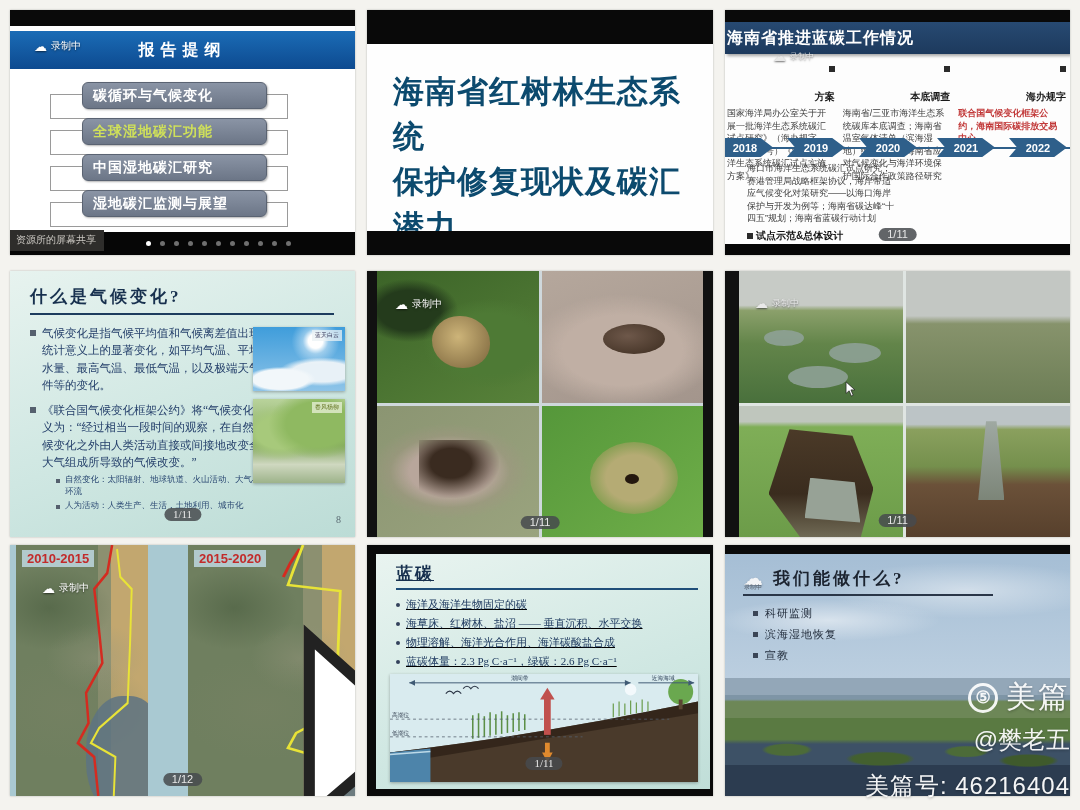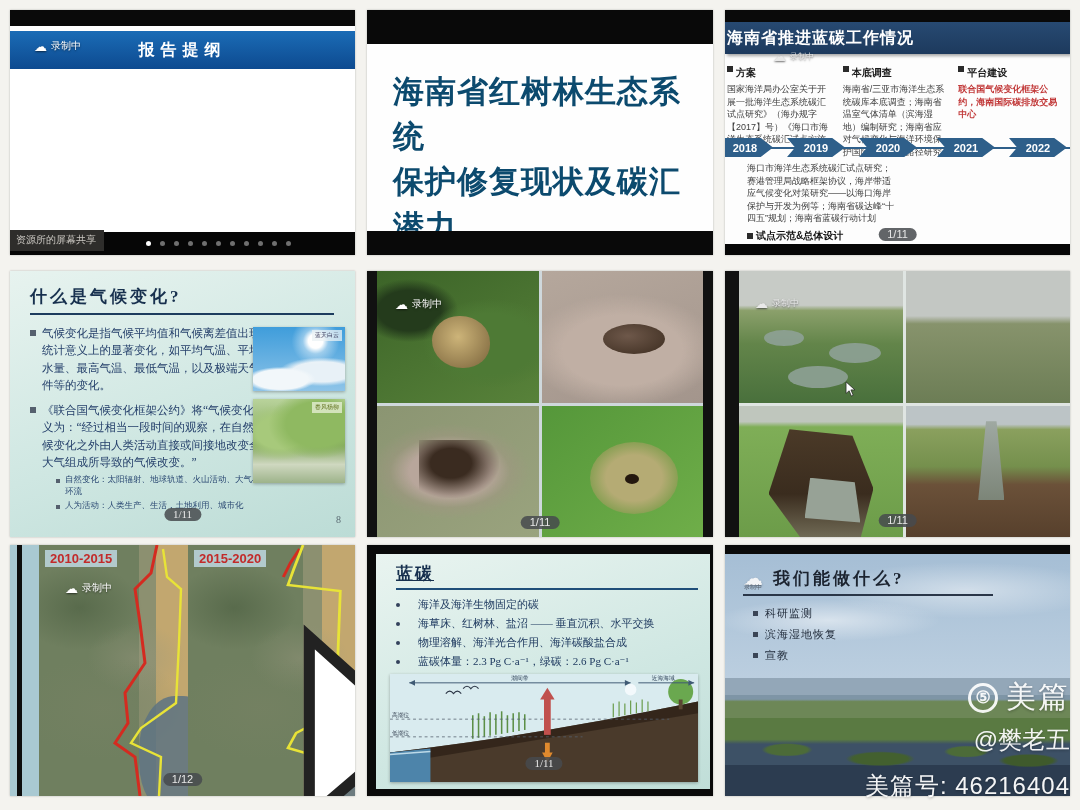--- a/index.html
+++ b/index.html
@@ -59,21 +59,21 @@
 
   
   .c3 { left:725px; top:10px; width:345px; height:245px; background:#fdfdfd; }
   .c3 .topstrip { height:12px; background:#0a0a0a; }
   .c3 .titlebar { position:relative; height:32px; background:linear-gradient(180deg,#274a72,#1d3a5d);
     display:flex; align-items:center; padding-left:2px; box-shadow:2px 2px 3px rgba(0,0,0,.35); }
   .c3 .titlebar .ttl { color:#fff; font-weight:bold; font-size:16px; letter-spacing:1px; white-space:nowrap; }
   .c3 .rec-badge { left:48px; top:40px; color:#e8e8e8; font-size:8px; }
   .c3 .cols { display:flex; gap:8px; padding:12px 4px 0 2px; }
   .c3 .col { width:33%; }
-  .c3 .col h4 { font-size:10px; color:#1a1a1a; display:flex; gap:3px; align-items:flex-start; margin-bottom:3px; }
+  .c3 .col h4 { font-size:10px; color:#1a1a1a; display:flex; gap:18px; align-items:flex-end; margin-bottom:3px;flex-direction:column; }
   .c3 .col h4 .sq { width:6px; height:6px; background:#2b2b2b; flex:0 0 auto; }
   .c3 .col p { font-size:9px; line-height:1.4; color:#3c3c3c; }
   .c3 .col p.red { color:#c23a3a; font-weight:bold; }
   .c3 .timeline { position:absolute; left:0; top:128px; width:100%; height:20px; }
   .c3 .timeline .tline { position:absolute; top:9px; left:0; width:100%; height:2px; background:#2e5f8a; }
   .c3 .chev { position:absolute; top:0; height:19px; background:#2e5f8a; color:#fff; font-size:11px;
     font-weight:bold; display:flex; align-items:center; justify-content:center;
     clip-path:polygon(0 0,78% 0,100% 50%,78% 100%,0 100%,14% 50%); }
   .c3 .notes { position:absolute; top:152px; left:0; width:100%; display:flex; }
   .c3 .note { font-size:9px; line-height:1.4; color:#3c3c3c; }
@@ -160,38 +160,38 @@
   
   .c7 { left:10px; top:545px; width:345px; height:251px; background:#a9c9d2; }
   .c7 .bar { position:absolute; top:0; bottom:0; width:5px; background:#0d0d0d; }
   .c7 .bar.l { left:7px; } .c7 .bar.r { right:7px; }
   .c7 .panel { position:absolute; top:0; bottom:0; overflow:hidden;
     background:
       radial-gradient(ellipse 90px 60px at 25% 25%, rgba(70,90,60,.55), transparent 70%),
       radial-gradient(ellipse 110px 70px at 40% 65%, rgba(120,130,100,.5), transparent 75%),
       radial-gradient(ellipse 70px 50px at 60% 45%, rgba(150,150,125,.45), transparent 70%),
       linear-gradient(90deg,#6f7f5f 0 62%, #8c9070 62% 72%, #c2a76f 72% 100%); }
-  .c7 .panel.left { left:29px; width:162px;padding-left:33px; }
+  .c7 .panel.left { left:6px; width:132px;padding-left:33px; }
   .c7 .panel.right { left:178px; width:186px; }
   .c7 .water { position:absolute; right:-18px; bottom:-20px; width:80px; height:120px;
     background:#5d7382; border-radius:45%; opacity:.85; }
   .c7 .maplabel { position:absolute; left:6px; top:5px; background:rgba(190,215,225,.85);
     color:#c22a2a; font-weight:bold; font-size:13px; padding:1px 5px; z-index:4; }
   .c7 svg { position:absolute; left:0; top:0; width:100%; height:100%; z-index:3; }
   .c7 .rec-badge { left:26px; top:36px; }
   .c7 .page-bubble { bottom:10px; }
 
   
   .c8 { left:367px; top:545px; width:346px; height:251px; background:#0a0a0a; }
   .c8 .slide { position:absolute; left:9px; right:3px; top:9px; bottom:7px;
     background:linear-gradient(160deg,#e9f4f0 0%,#cfe7e2 60%,#c0ded8 100%); padding:8px 12px 0 20px;
     font-family:"Liberation Serif","DejaVu Serif",serif; overflow:hidden; }
   .c8 h3 { font-size:17px; color:#17304e; letter-spacing:2px; font-weight:bold; text-decoration:underline; }
   .c8 .rule { height:2px; background:#1f4e79; margin:3px 0 7px 0; }
-  .c8 .brow { display:flex; gap:18px; margin-bottom:4px; }
+  .c8 .brow { display:flex; gap:6px; margin-bottom:4px;text-decoration:underline; }
   .c8 .dot { width:4px; height:4px; border-radius:50%; background:#33415c; margin-top:6px; flex:0 0 auto; }
   .c8 .btxt { font-size:11px; color:#1f3a60; line-height:1.35; }
   .c8 .diagram { position:relative; margin-top:6px; margin-left:-6px; width:308px; height:108px;
     box-shadow:0 1px 3px rgba(0,0,0,.3); }
   .c8 .page-bubble { bottom:12px; }
 
   
   .c9 { left:725px; top:545px; width:345px; height:251px;
     background:
       radial-gradient(ellipse 160px 30px at 30% 30%, rgba(255,255,255,.5), transparent 70%),
@@ -235,20 +235,38 @@
 
   <div class="cell c1">
     <div class="topstrip"></div>
     <div class="header">
       <div class="rec-badge">
         <span class="cloud">☁</span>
         <span>录制中</span>
       </div>
       <div class="htitle">报告提纲</div>
     </div>
+    <div class="body">
+      <div class="orow">
+        <div class="ghost"></div>
+        <div class="pill">碳循环与气候变化</div>
+      </div>
+      <div class="orow">
+        <div class="ghost"></div>
+        <div class="pill alt">全球湿地碳汇功能</div>
+      </div>
+      <div class="orow">
+        <div class="ghost"></div>
+        <div class="pill">中国湿地碳汇研究</div>
+      </div>
+      <div class="orow">
+        <div class="ghost"></div>
+        <div class="pill">湿地碳汇监测与展望</div>
+      </div>
+    </div>
     <div class="footer">
       <div class="share-tag">资源所的屏幕共享</div>
       <div class="dots">
         <span class="active"></span>
         <span></span>
           <span></span>
         <span></span>
           <span></span>
         <span></span>
           <span></span>
@@ -294,21 +312,21 @@
       <div class="col">
         <h4>
             <span class="sq"></span>
           <span>本底调查</span>
           </h4>
         <p>海南省/三亚市海洋生态系统碳库本底调查；海南省温室气体清单（滨海湿地）编制研究；海南省应对气候变化与海洋环境保护国际合作政策路径研究</p>
       </div>
       <div class="col">
         <h4>
             <span class="sq"></span>
-          <span>平台建设</span>
+          <span>海办规字</span>
           </h4>
         <p class="red">联合国气候变化框架公约，海南国际碳排放交易中心</p>
       </div>
     </div>
     <div class="timeline">
       <div class="tline"></div>
       <div class="chev" style="left:-8px; width:56px;">2018</div>
       <div class="chev" style="left:62px; width:58px;">2019</div>
       <div class="chev" style="left:134px; width:58px;">2020</div>
       <div class="chev" style="left:212px; width:58px;">2021</div>

